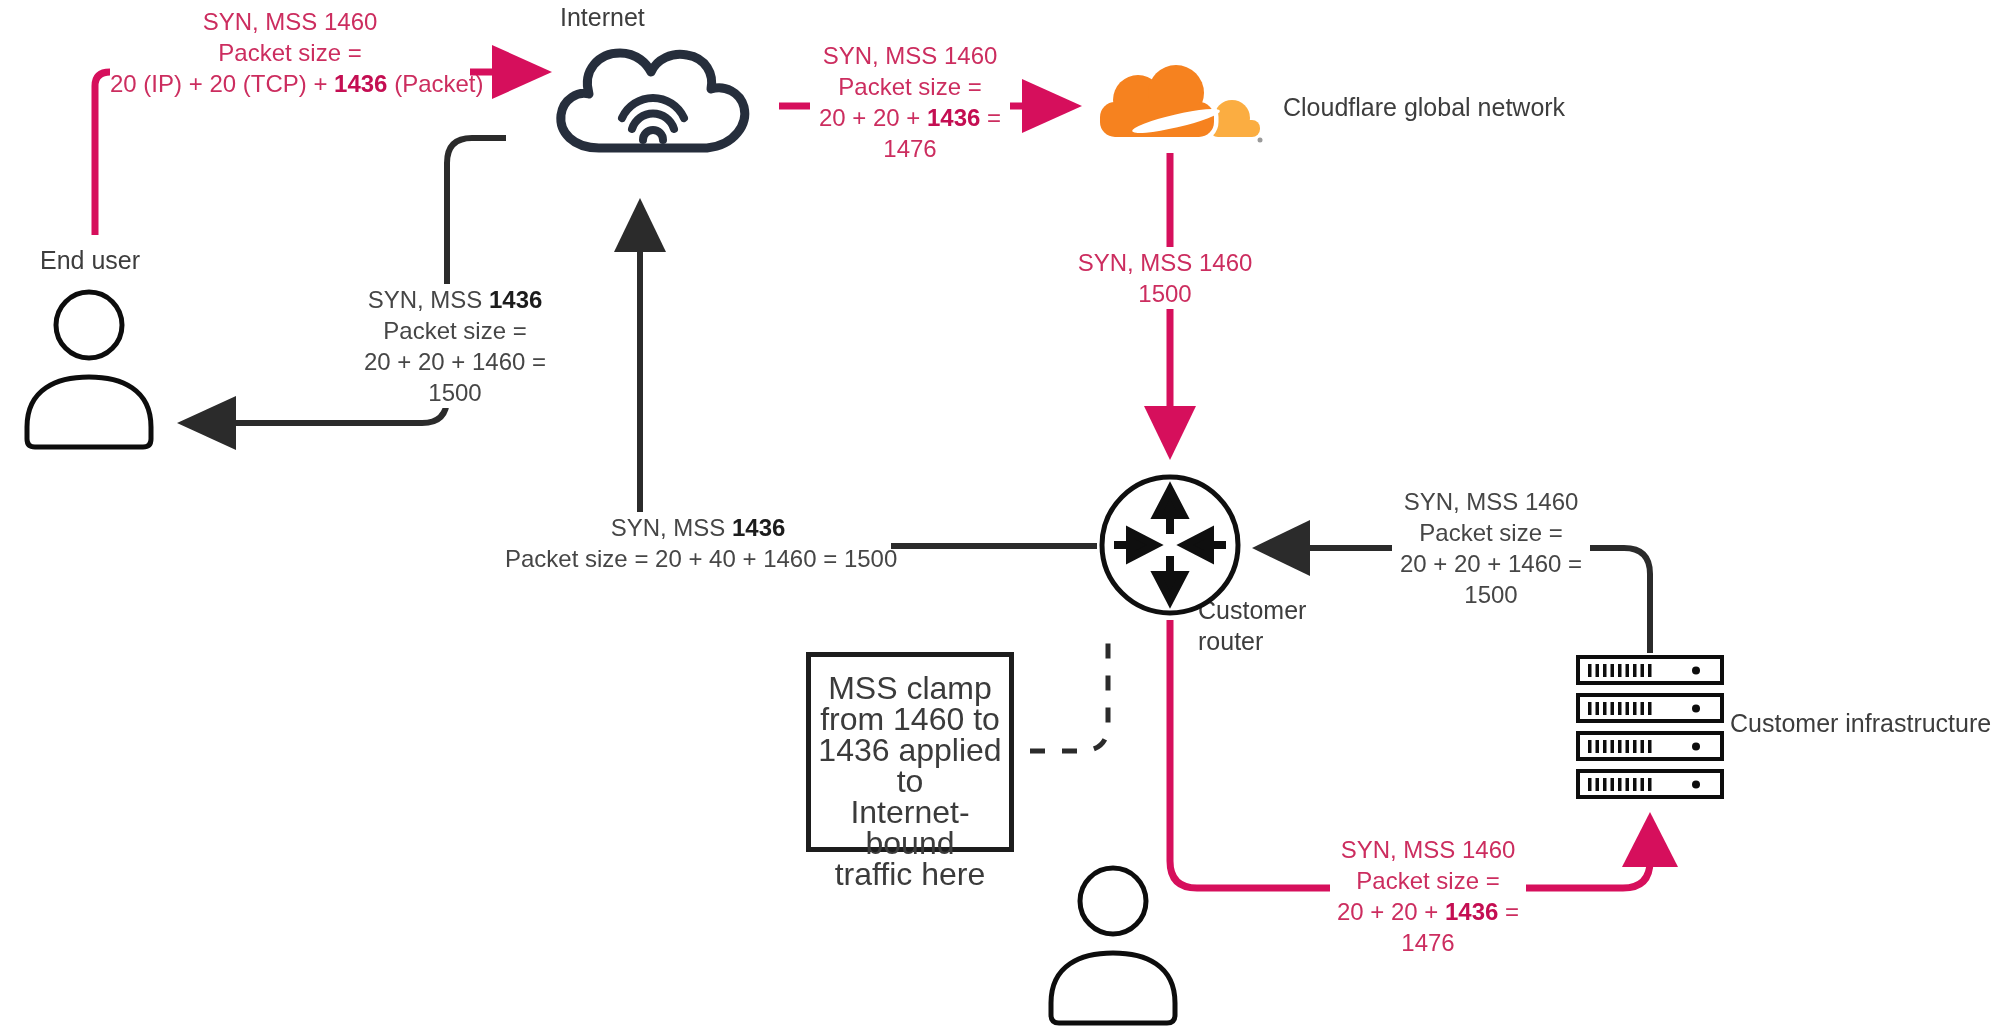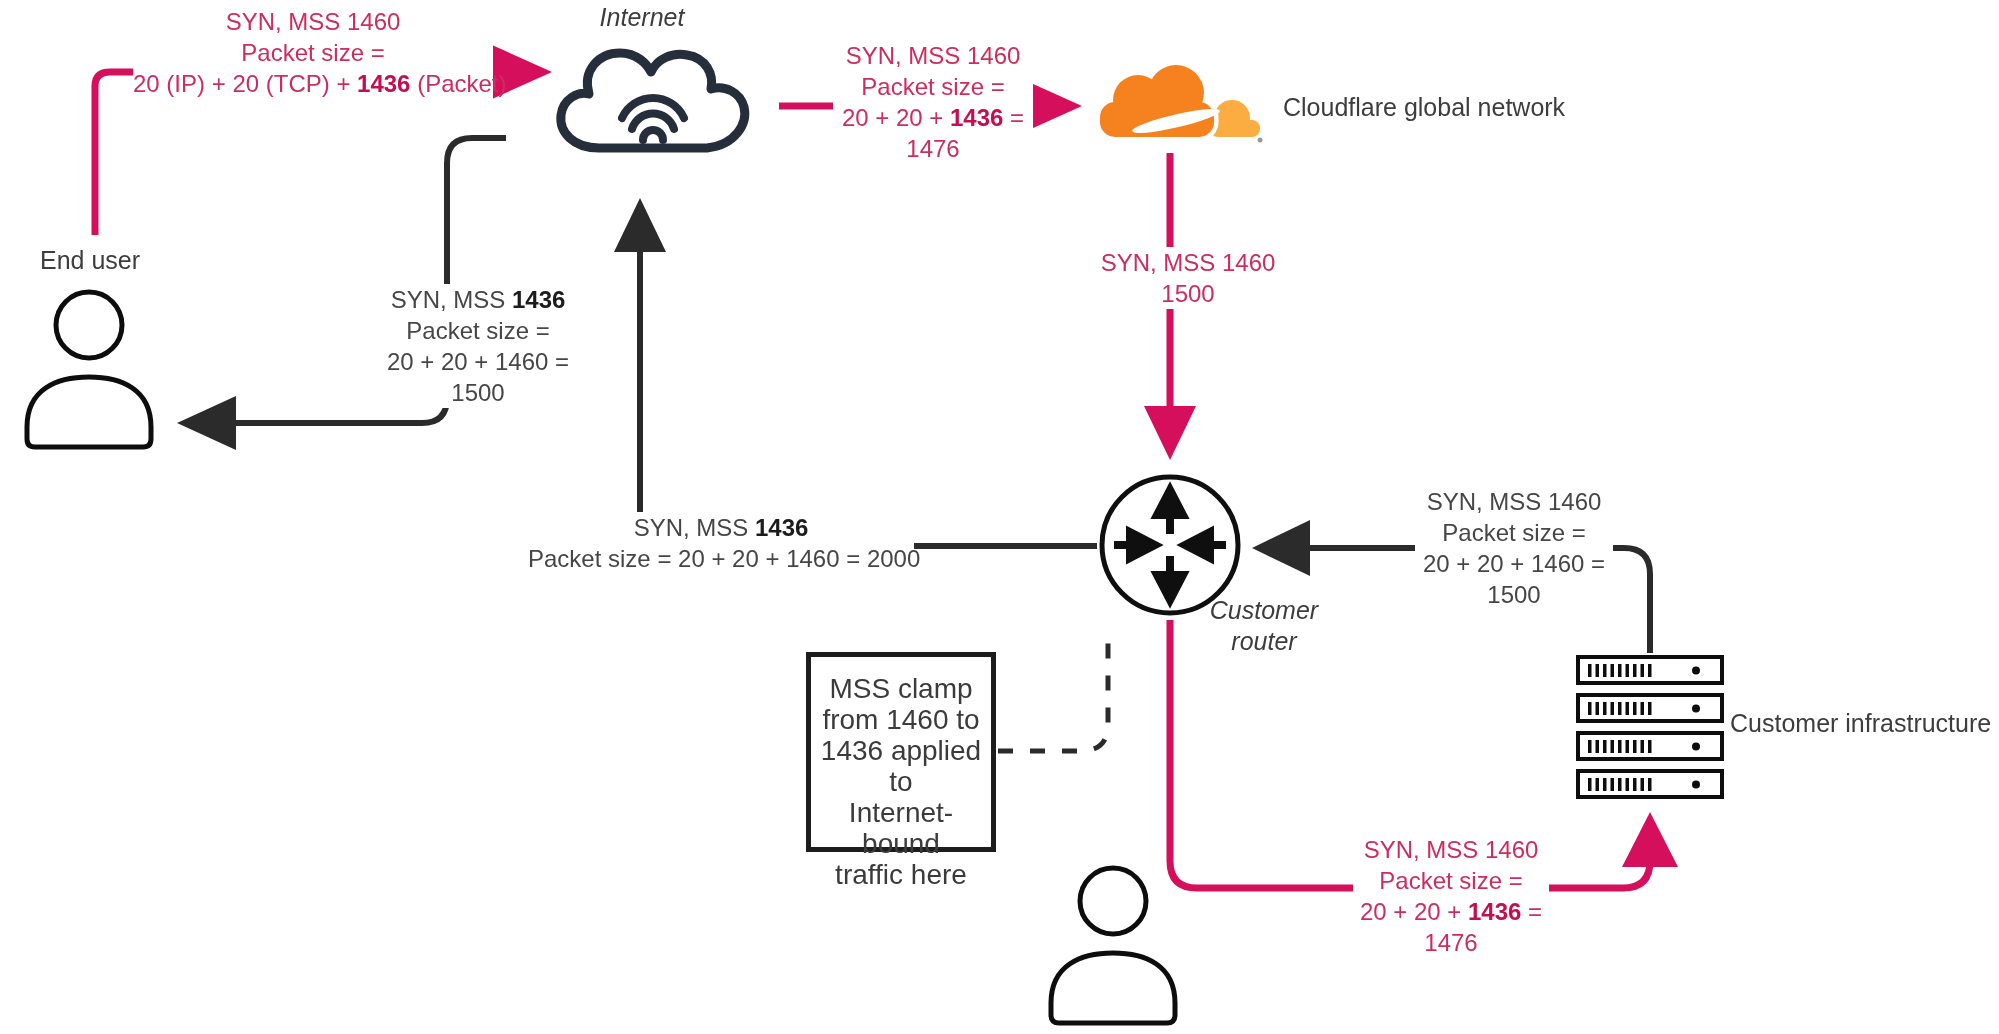--- a/index.html
+++ b/index.html
@@ -3,34 +3,34 @@
 <meta charset="utf-8">
 <style>
   html,body{margin:0;padding:0;background:#fff;}
   #canvas{
     position:relative;width:1999px;height:1034px;background:#ffffff;
     font-family:"Liberation Sans", sans-serif;overflow:hidden;
   }
   svg{position:absolute;display:block;}
   .lbl{
     position:absolute;font-size:24px;line-height:31px;text-align:center;
-    white-space:nowrap;background:#ffffff;margin-left:23px;
+    white-space:nowrap;background:#ffffff;
   }
   .pink{color:#cc2d5f;}
   .pink .b{color:#c40e52;font-weight:bold;}
   .dark{color:#464646;}
   .dark .b{color:#1c1c1c;font-weight:bold;}
   .nodelbl{
     position:absolute;font-size:25px;color:#3d3d3d;white-space:nowrap;line-height:31px;
   }
-  .center{text-align:center;font-style:italic;}
+  .center{}
   #mss-box{
-    position:absolute;left:806px;top:652px;width:190px;height:200px;
+    position:absolute;left:806px;top:652px;width:208px;height:200px;
     box-sizing:border-box;border:5px solid #1d1d1d;background:#fff;
-    font-size:28px;line-height:31px;color:#3b3b3b;text-align:center;
+    font-size:32px;line-height:31px;color:#3b3b3b;text-align:center;
     padding-top:16px;z-index:3;
   }
   .layer-lines{z-index:1;}
   .layer-labels{z-index:2;}
   .layer-icons{z-index:3;}
 </style>
 </head>
 <body>
 
 <div id="canvas">
@@ -97,21 +97,21 @@
 
   <div class="lbl dark layer-labels" style="left:352px;top:284px;width:206px;">
     <div><span>SYN, MSS </span><span class="b">1436</span></div>
     <div>Packet size =</div>
     <div>20 + 20 + 1460 =</div>
     <div>1500</div>
   </div>
 
   <div class="lbl dark layer-labels" style="left:505px;top:512px;width:386px;">
     <div><span>SYN, MSS </span><span class="b">1436</span></div>
-    <div>Packet size = 20 + 20 + 1460 = 2000</div>
+    <div>Packet size = 20 + 40 + 1460 = 1500</div>
   </div>
 
   <div class="lbl dark layer-labels" style="left:1392px;top:486px;width:198px;">
     <div>SYN, MSS 1460</div>
     <div>Packet size =</div>
     <div>20 + 20 + 1460 =</div>
     <div>1500</div>
   </div>
 
   <div class="lbl pink layer-labels" style="left:1330px;top:834px;width:196px;">

